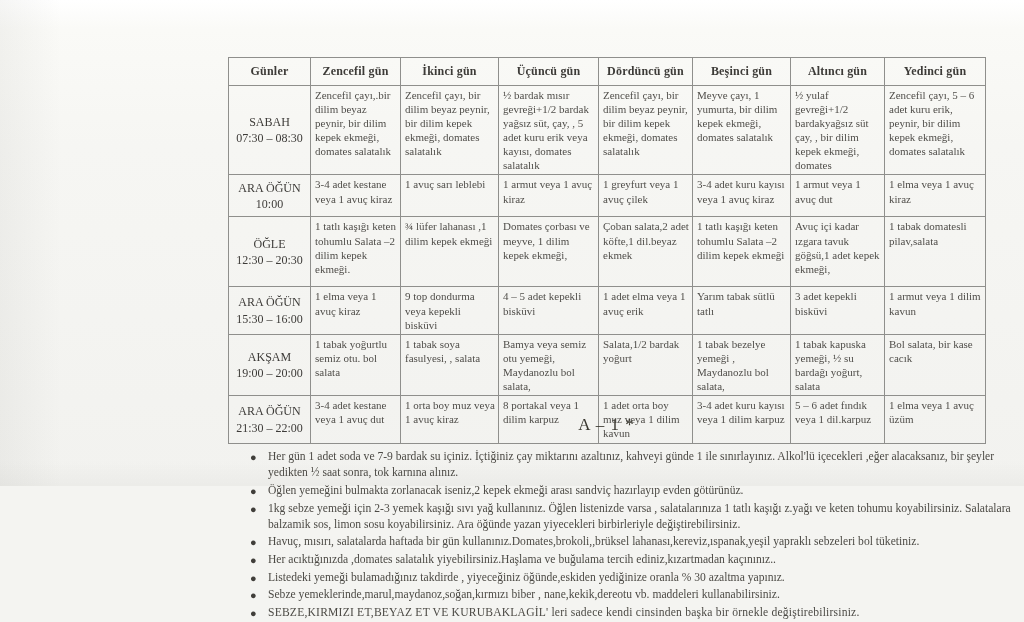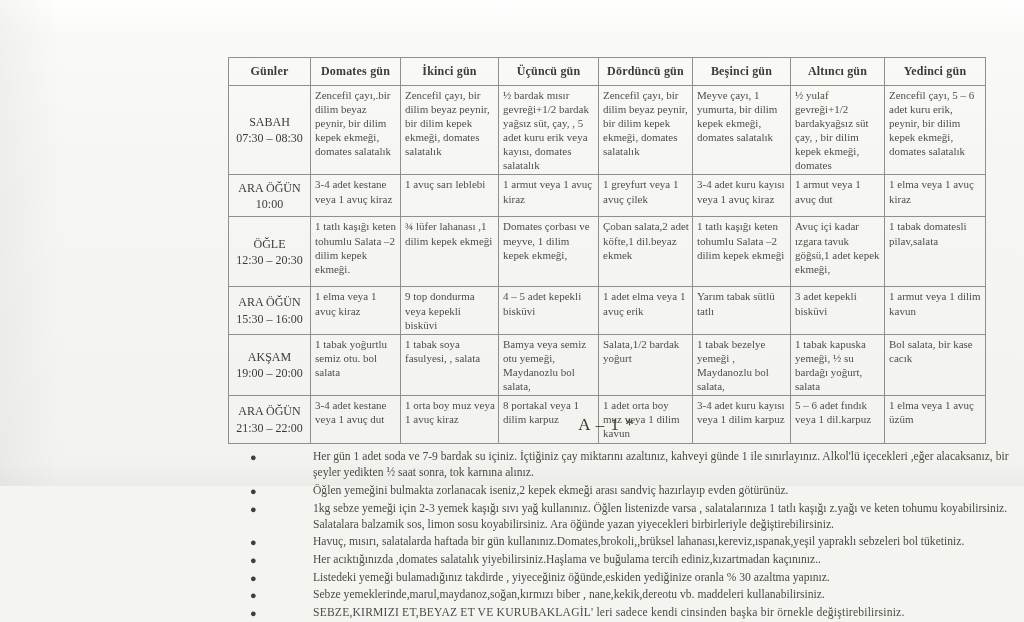--- a/index.html
+++ b/index.html
@@ -76,21 +76,21 @@
     display: flex; align-items: flex-start;
     margin-bottom: 1px;
     line-height: 1.42;
   }
   .note .bullet {
     flex: 0 0 18px;
     font-size: 11px; color: #403e3a;
     padding-top: 1px;
     text-align: left;
   }
-  .note .note-text { flex: 1 1 auto; margin-left: 45px; }
+  .note .note-text { flex: 1 1 auto; }
   .note.caps .note-text { letter-spacing: 0.2px; }
 </style>
 </head>
 <body>
 
 <div class="sheet">
   <div class="scan-edge"></div>
 
   <table class="menu-table">
     <colgroup>
@@ -99,21 +99,21 @@
         <col style="width:98px">
         <col style="width:100px">
       <col style="width:94px">
         <col style="width:98px">
         <col style="width:94px">
         <col style="width:101px">
     </colgroup>
     <thead>
       <tr>
         <th>Günler</th>
-        <th>Domates gün</th>
+        <th>Zencefil gün</th>
         <th>İkinci gün</th>
         <th>Üçüncü gün</th>
         <th>Dördüncü gün</th>
         <th>Beşinci gün</th>
         <th>Altıncı gün</th>
         <th class="col-last">Yedinci gün</th>
       </tr>
     </thead>
     <tbody>
       <tr class="r0">

